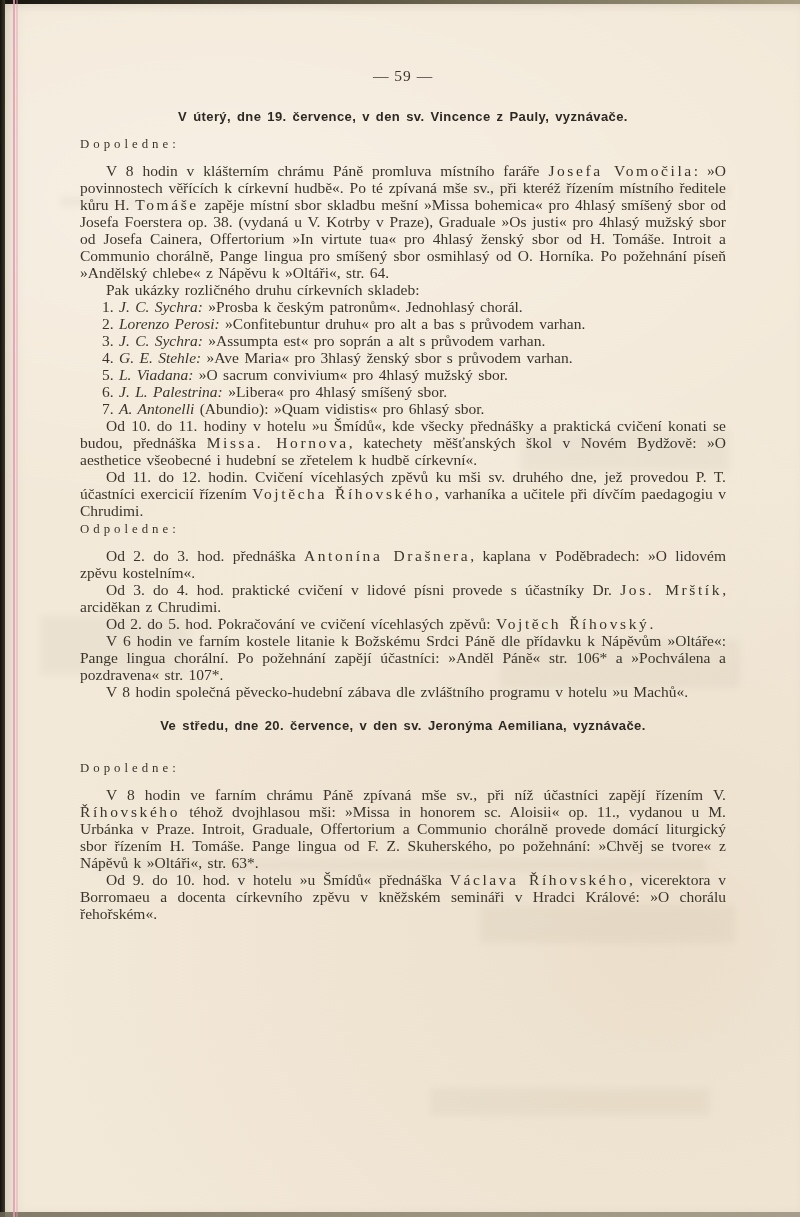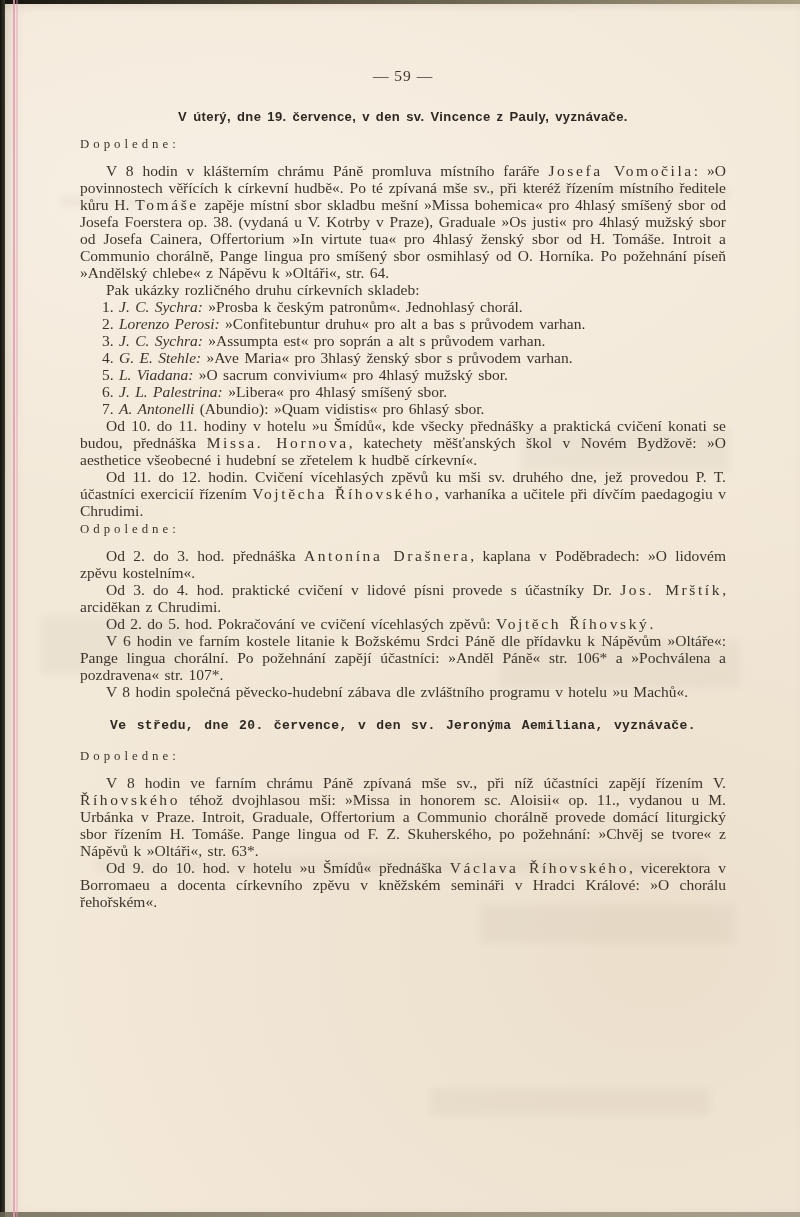--- a/index.html
+++ b/index.html
@@ -54,21 +54,21 @@
     font-family: "Liberation Sans", "DejaVu Sans", sans-serif;
     font-weight: 700;
     font-size: 13px;
     line-height: 20px;
     text-align: center;
     letter-spacing: 0.4px;
     word-spacing: 2px;
     color: var(--heading_ink, #2d2822);
     margin: 0 0 9px 0;
   }
-  .heading.later { margin-top: 16px; margin-bottom: 12px; font-family: Liberation Mono, monospace; }
+  .heading.later { margin-top: 16px; margin-bottom: 24px; }
 
   .subheading {
     text-align: left;
     font-size: 12.8px;
     line-height: 17px;
     letter-spacing: 4px;
     margin: 2px 0 9px 0;
     color: var(--ink, #3a342b);
   }
 

